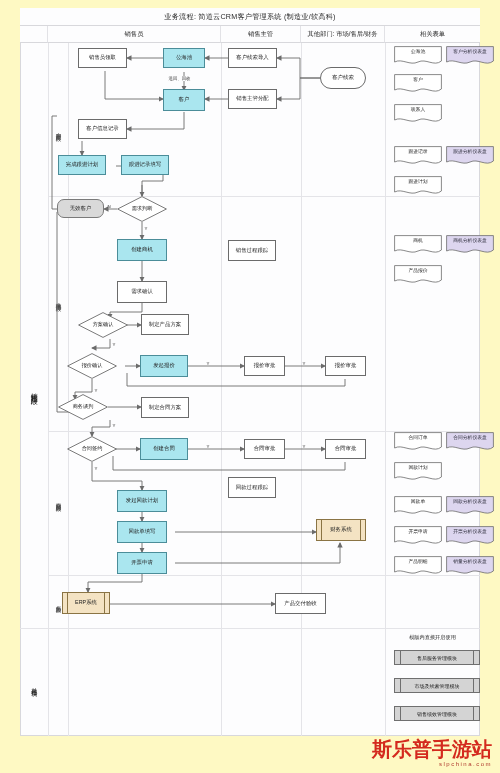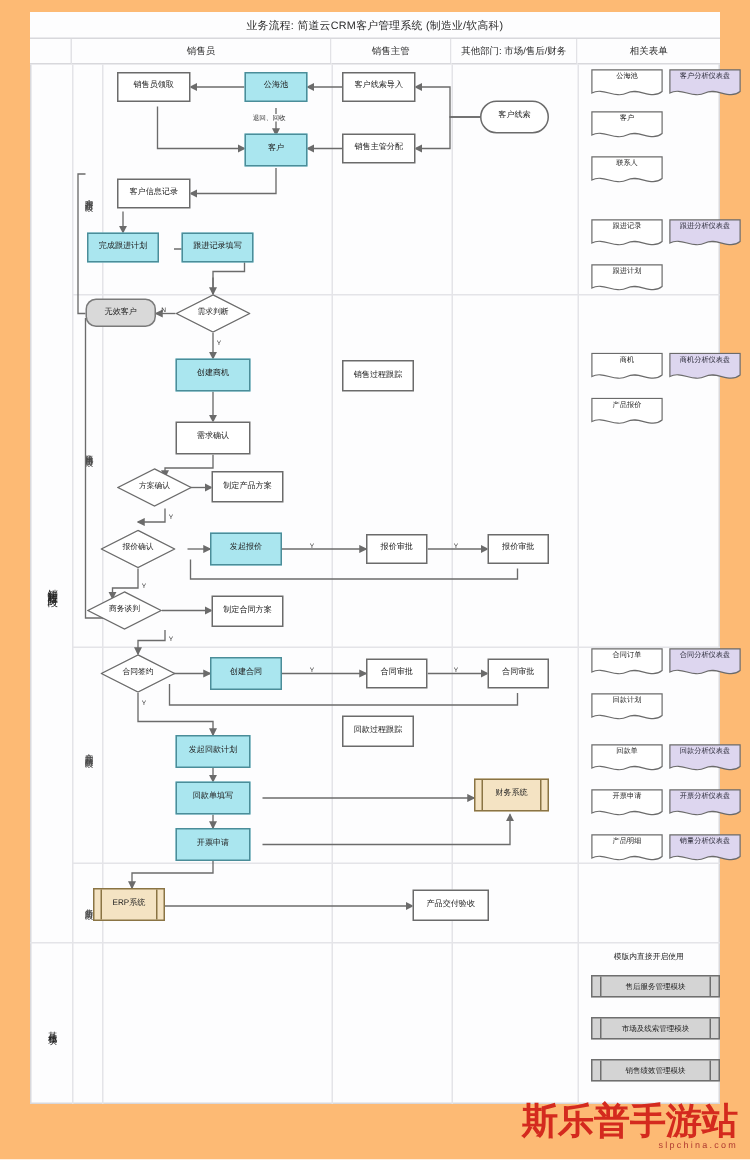--- a/index.html
+++ b/index.html
@@ -4,21 +4,21 @@
 <style>
   * { box-sizing: border-box; }
   html, body {
     margin: 0; padding: 0;
     background: #ffffff;
     font-family: "Liberation Sans", "DejaVu Sans", sans-serif;
   }
   #page {
     position: relative;
     width: 500px; height: 773px;
-    background: #fdba74;
+    background: #fef9c3;
     overflow: hidden;
   }
   
   .frame {
     position: absolute;
     left: 20px; top: 8px;
     width: 460px; height: 728px;
     border: 1px solid #d8d8dc;
     background: #fdfdfe;
   }
@@ -156,21 +156,21 @@
   }
   .elabel.plain { background: transparent; }
 
   
   .wm {
     position: absolute;
     right: 8px; bottom: 6px;
     text-align: right;
   }
   .wm .t1 {
-    font-size: 24px; font-weight: bold; color: #d42a1e;
+    font-size: 20px; font-weight: bold; color: #d42a1e;
     letter-spacing: 0px; line-height: 1;
     font-family: "DejaVu Sans", sans-serif;
   }
   .wm .t2 {
     font-size: 6px; color: #b03a30; letter-spacing: 1.5px;
     margin-top: 2px;
   }
 </style>
 </head>
 <body>

